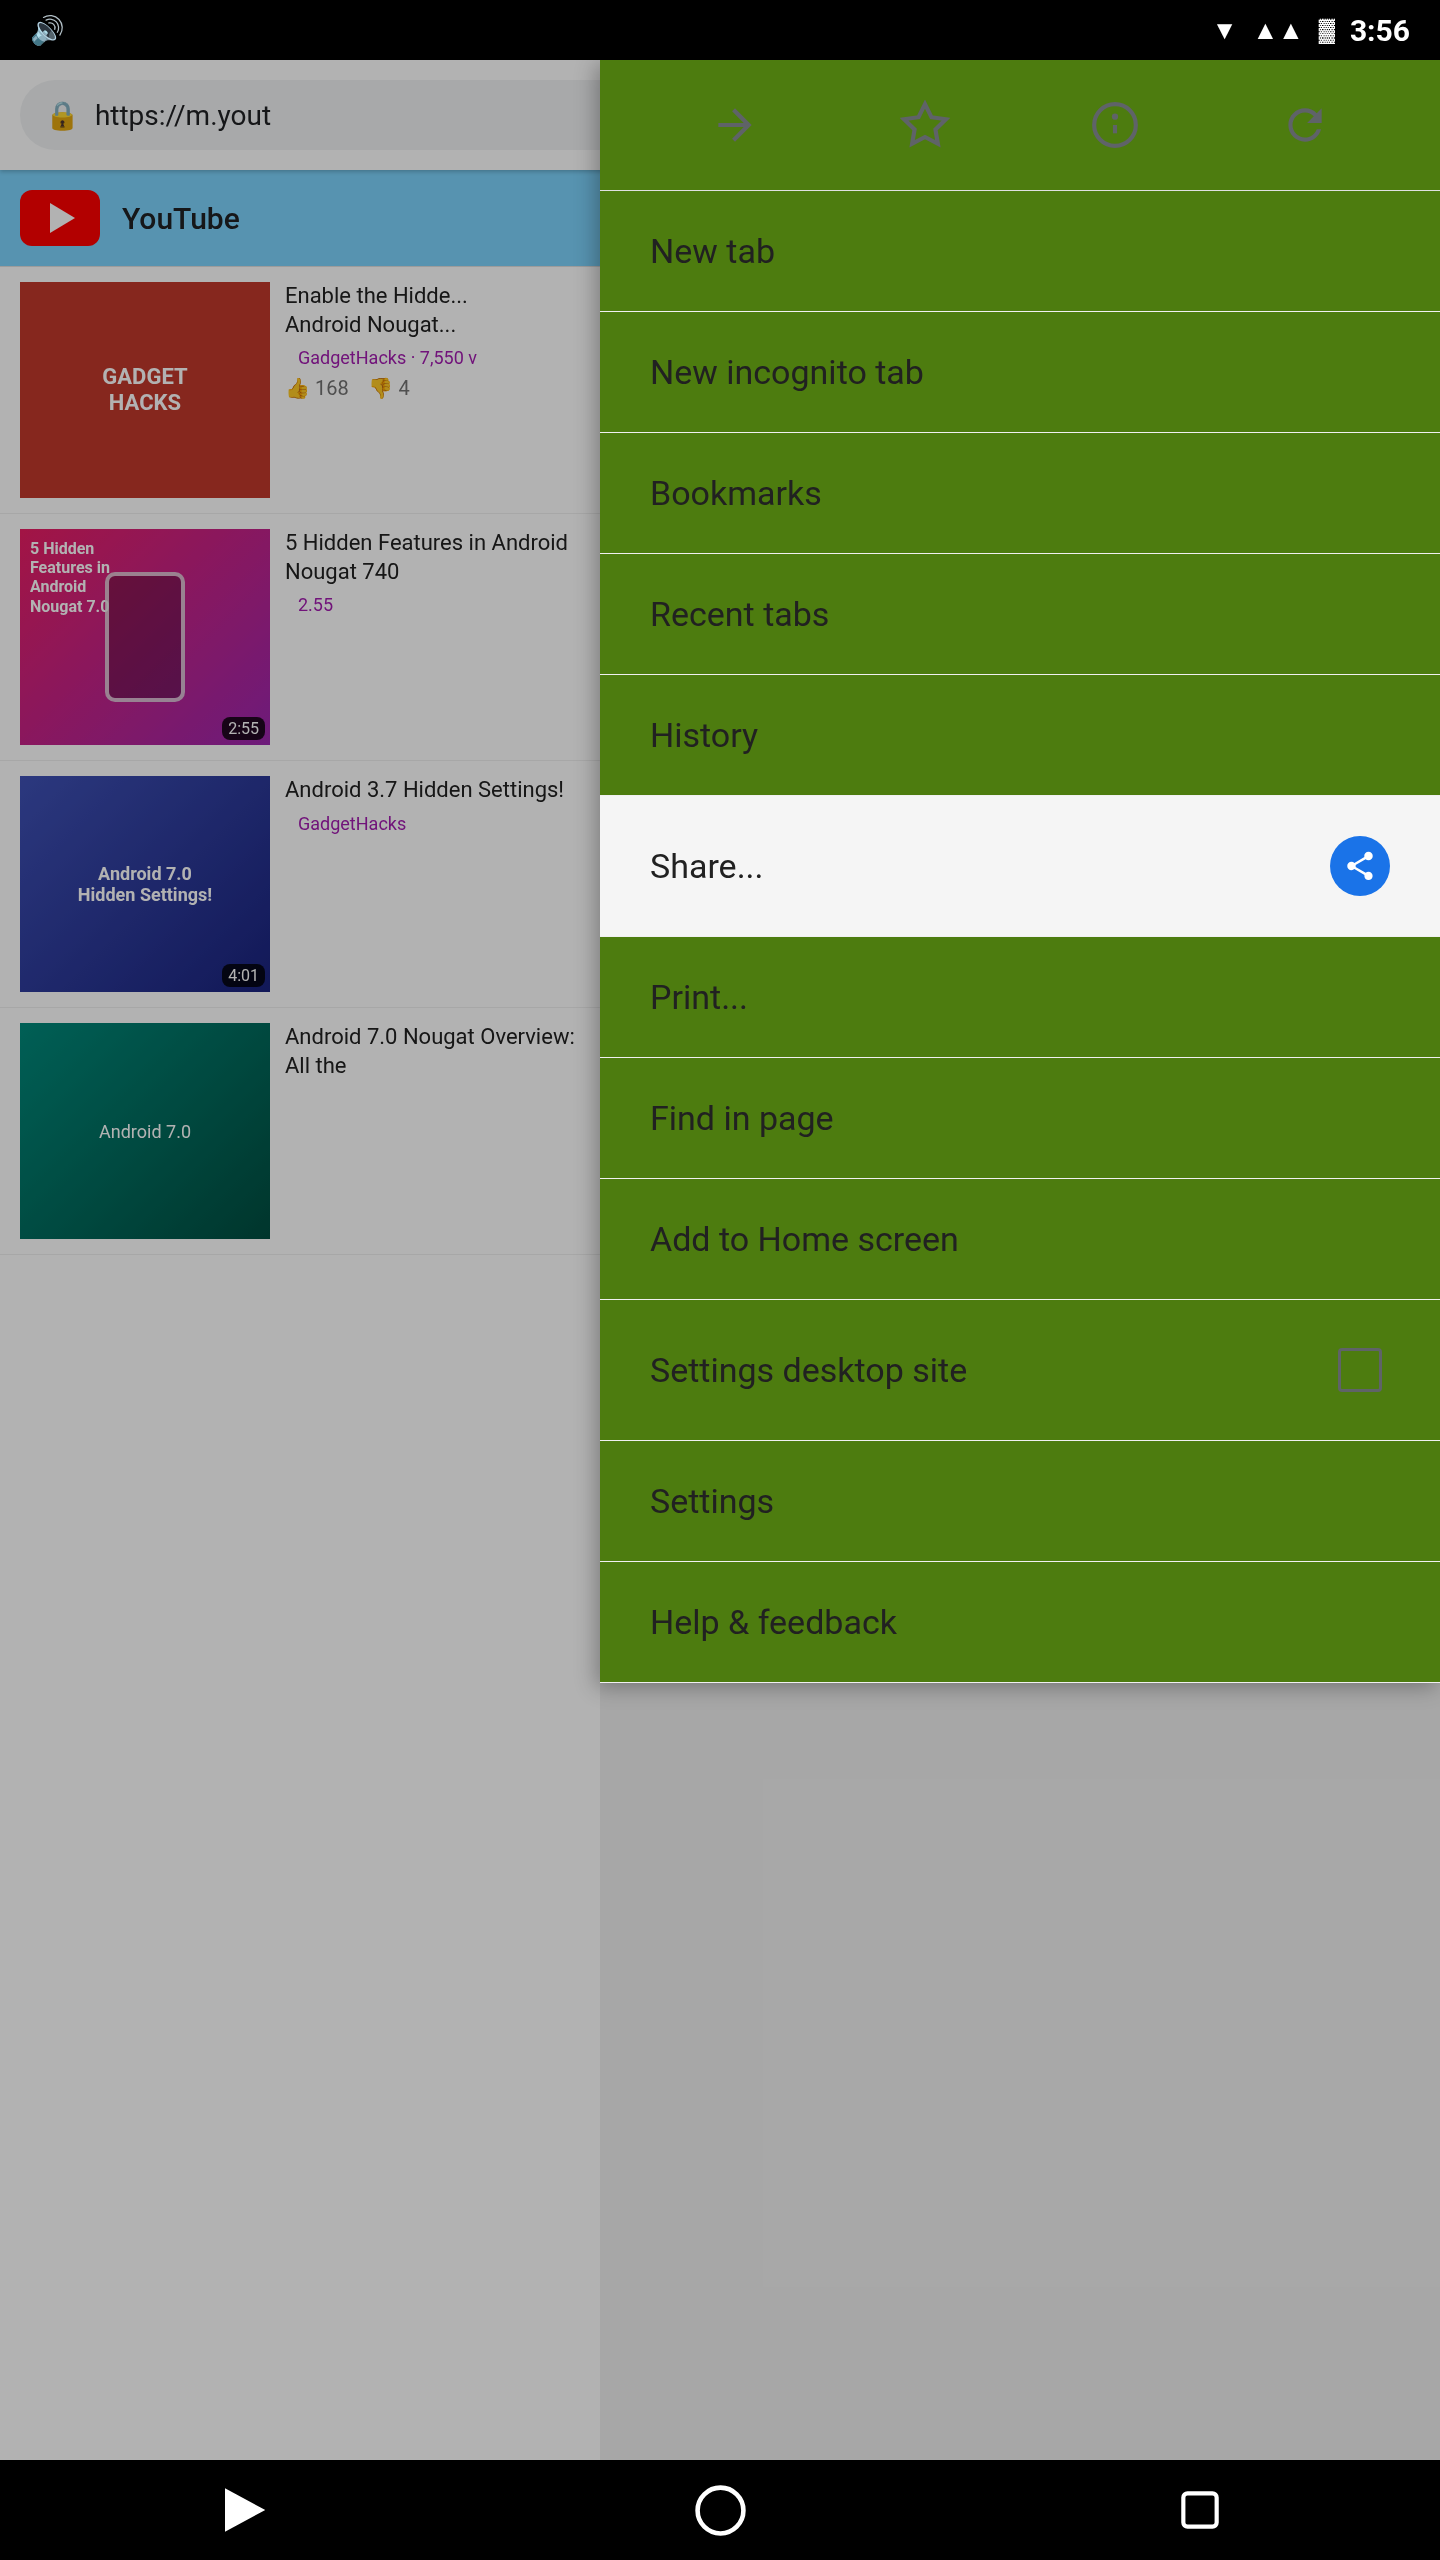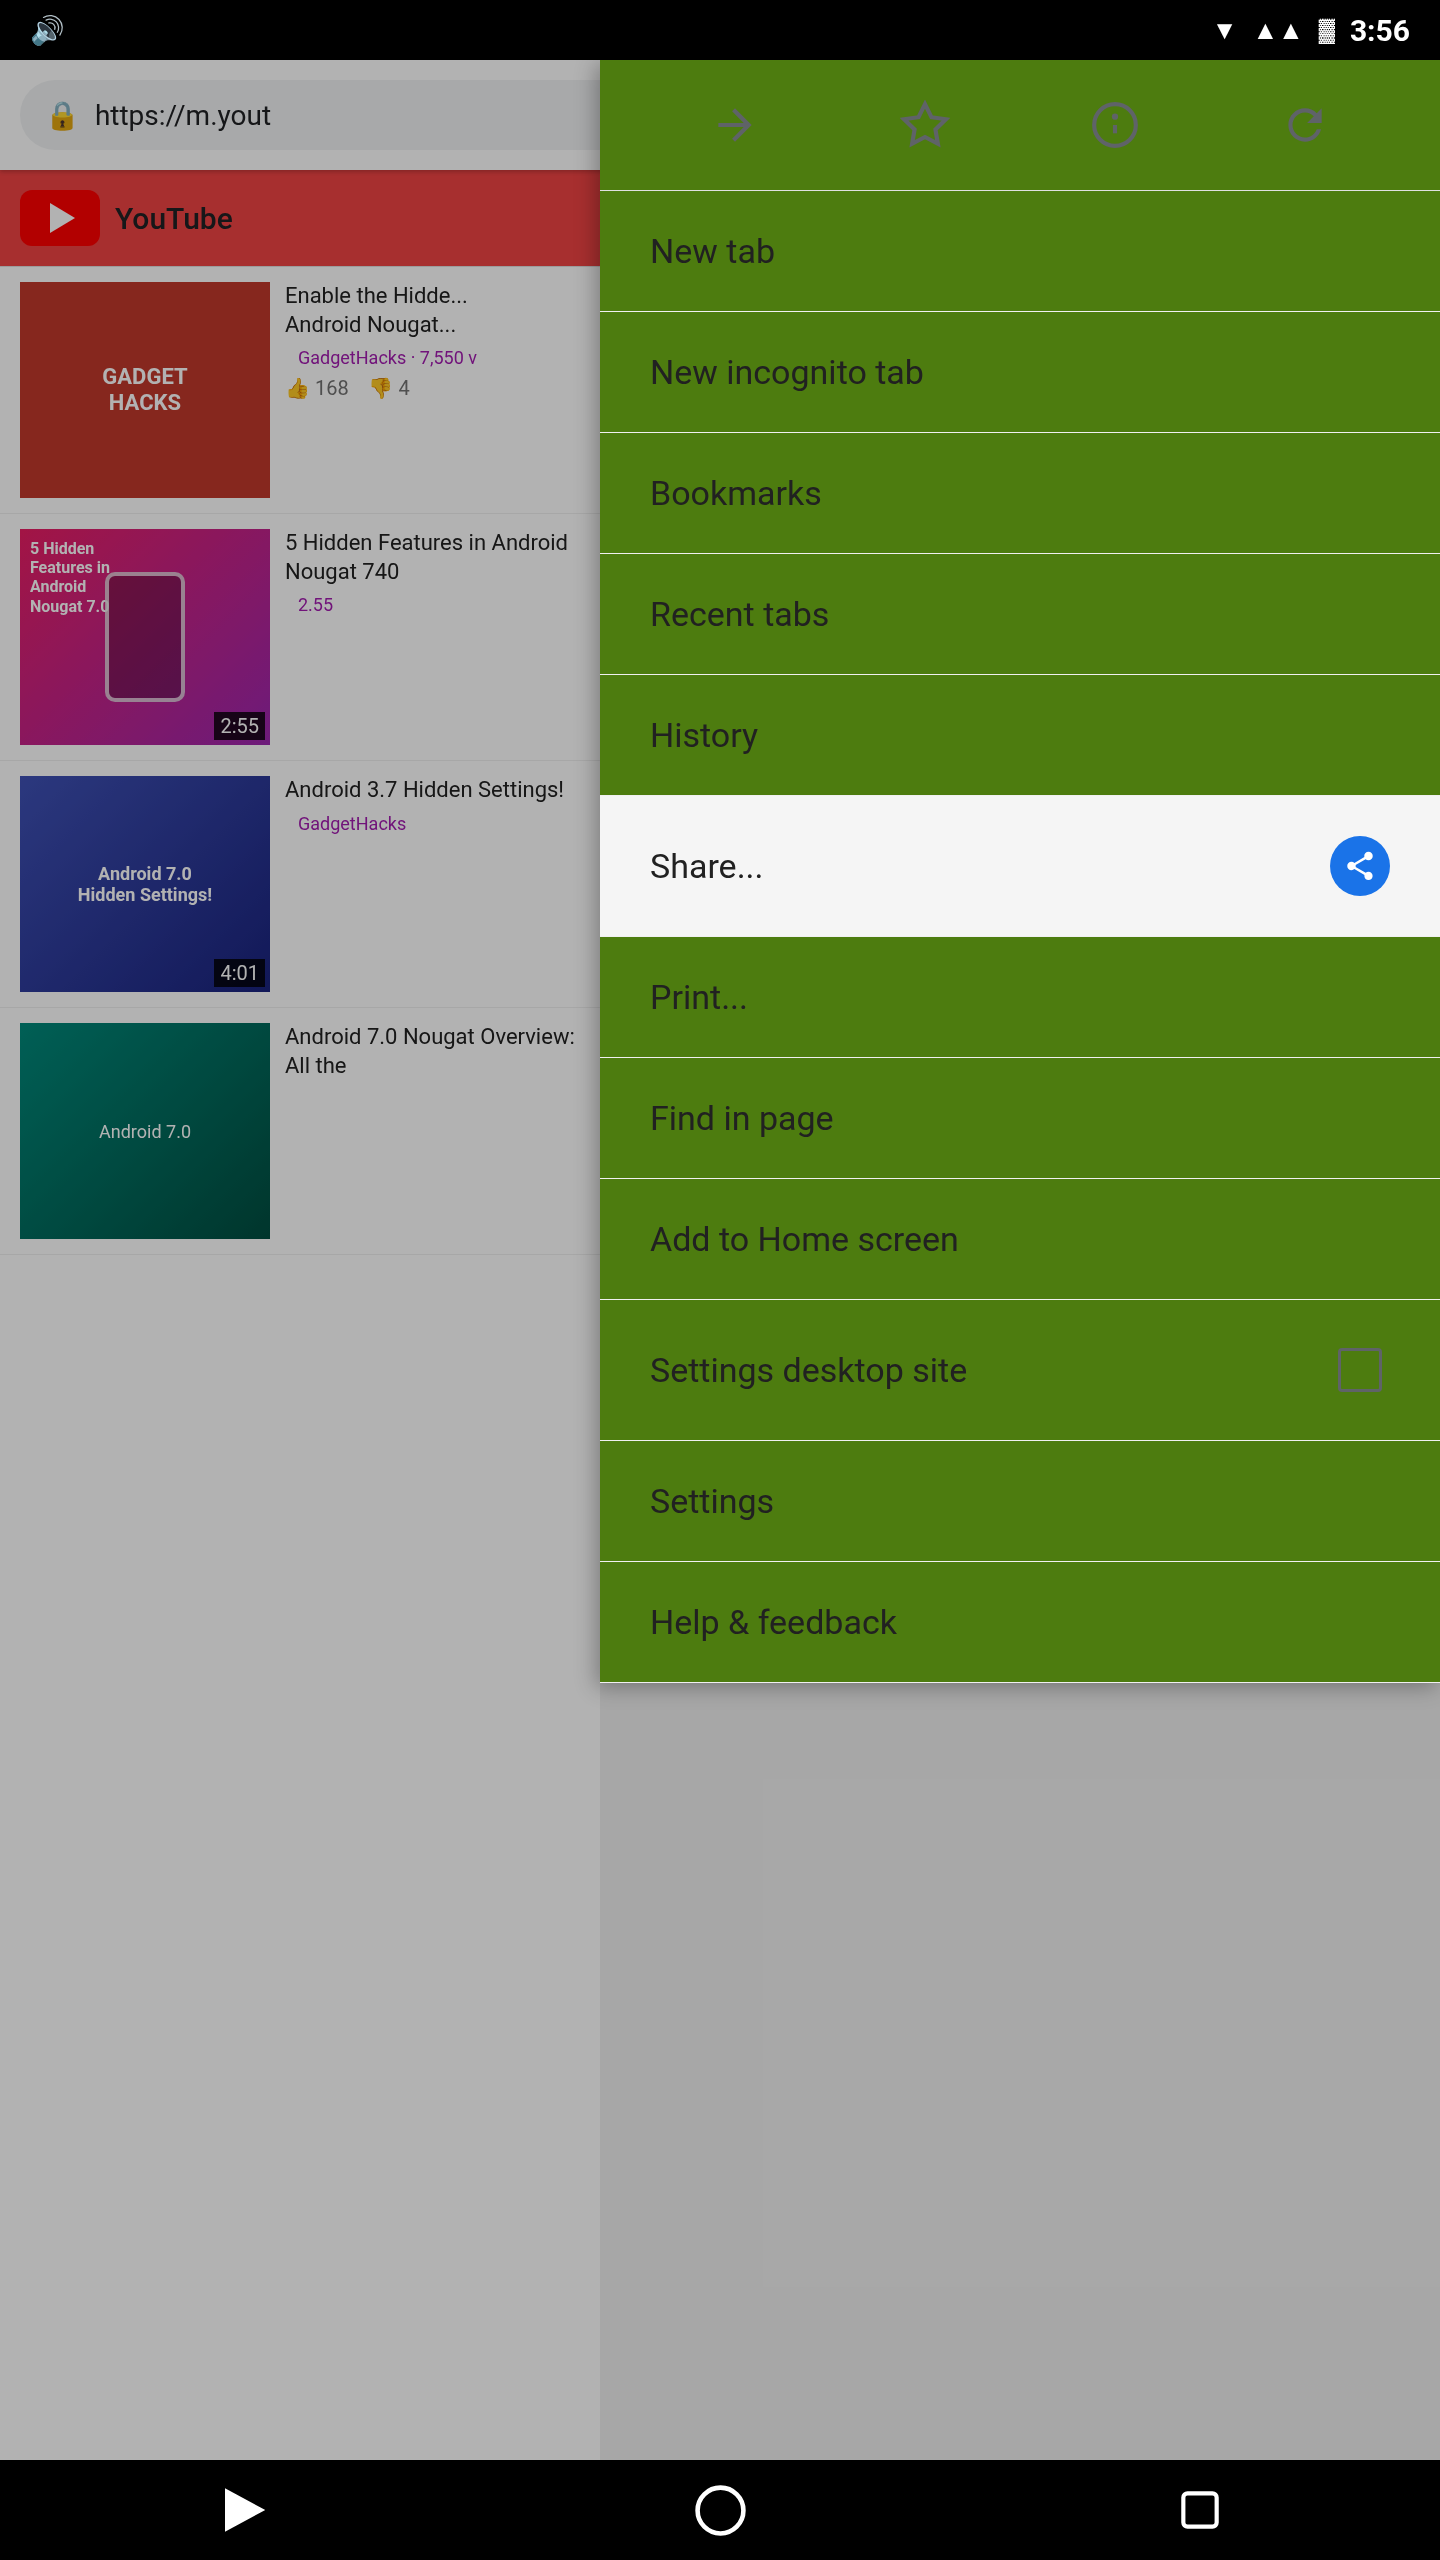--- a/index.html
+++ b/index.html
@@ -89,25 +89,25 @@
       position: absolute;
       top: 170px;
       left: 0;
       width: 600px;
       bottom: 100px;
       background: #fff;
       overflow: hidden;
     }
 
     .youtube-header {
-      background: #ef4444;
+      background: #7dd3fc;
       padding: 20px;
       display: flex;
       align-items: center;
-      gap: 15px;
+      gap: 22px;
       border-bottom: 1px solid #e0e0e0;
     }
 
     .yt-logo {
       width: 80px;
       height: 56px;
       background: #ff0000;
       border-radius: 12px;
       display: flex;
       align-items: center;
@@ -159,23 +159,23 @@
       text-align: center;
       line-height: 1.2;
     }
 
     .video-duration {
       position: absolute;
       bottom: 5px;
       right: 5px;
       background: rgba(0,0,0,0.8);
       color: #fff;
-      font-size: 20px;
+      font-size: 16px;
       padding: 2px 6px;
-      border-radius: 0;
+      border-radius: 8px;
     }
 
     .video-info {
       flex: 1;
     }
 
     .video-title-text {
       font-size: 22px;
       color: #212121;
       line-height: 1.3;

